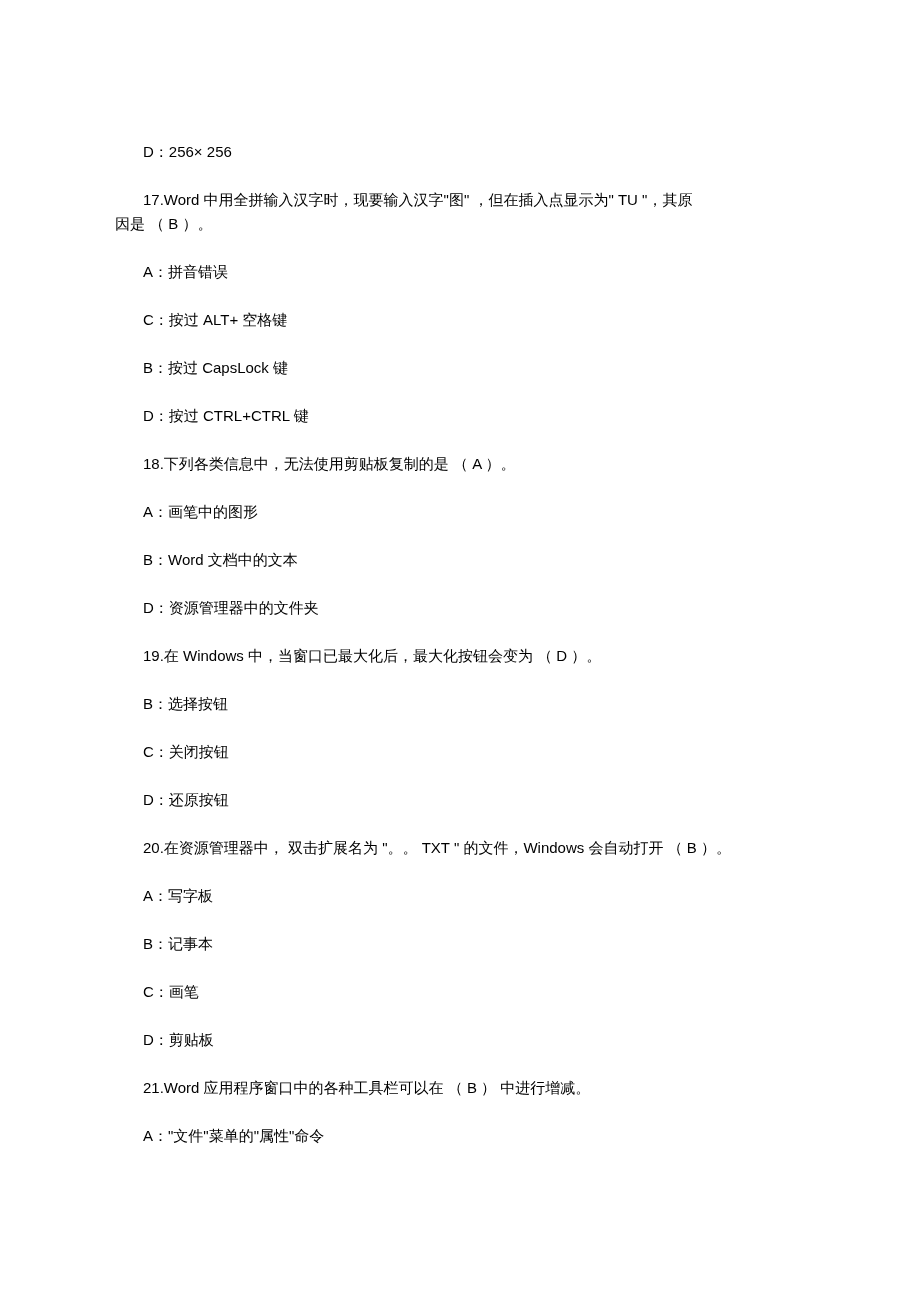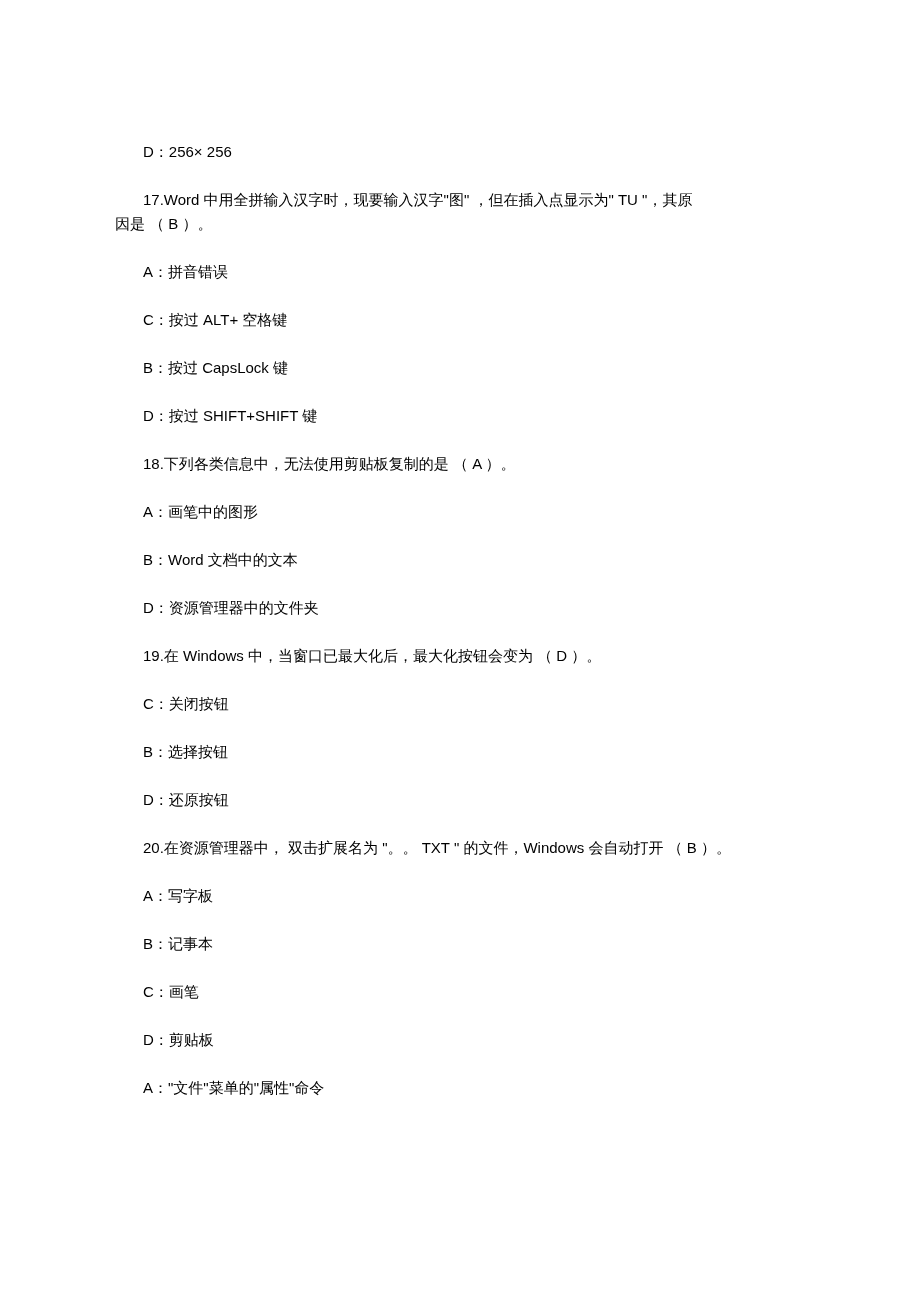--- a/index.html
+++ b/index.html
@@ -33,33 +33,34 @@
 
   <div class="line">D：256× 256</div>
 
   <div class="q17">
     <div class="q17-first">17.Word  中用全拼输入汉字时，现要输入汉字"图"    ，但在插入点显示为"   TU "，其原</div>
     <div>因是  （ B ）。</div>
   </div>
   <div class="line">A：拼音错误</div>
   <div class="line">C：按过  ALT+ 空格键</div>
   <div class="line">B：按过  CapsLock  键</div>
-  <div class="line">D：按过  SHIFT+SHIFT   键</div>
+  <div class="line">D：按过  CTRL+CTRL   键</div>
 
   <div class="line">18.下列各类信息中，无法使用剪贴板复制的是       （ A  ）。</div>
   <div class="line">A：画笔中的图形</div>
   <div class="line">B：Word  文档中的文本</div>
   <div class="line">D：资源管理器中的文件夹</div>
 
   <div class="line">19.在 Windows   中，当窗口已最大化后，最大化按钮会变为       （ D  ）。</div>
+  <div class="line">B：选择按钮</div>
   <div class="line">C：关闭按钮</div>
-  <div class="line">B：选择按钮</div>
   <div class="line">D：还原按钮</div>
 
   <div class="line">20.在资源管理器中，  双击扩展名为 "。。 TXT " 的文件，Windows  会自动打开   （ B  ）。</div>
   <div class="line">A：写字板</div>
   <div class="line">B：记事本</div>
   <div class="line">C：画笔</div>
   <div class="line">D：剪贴板</div>
 
+  <div class="line">21.Word  应用程序窗口中的各种工具栏可以在     （ B ）  中进行增减。</div>
   <div class="line">A："文件"菜单的"属性"命令</div>
 
 </div>
 
 </body></html>

